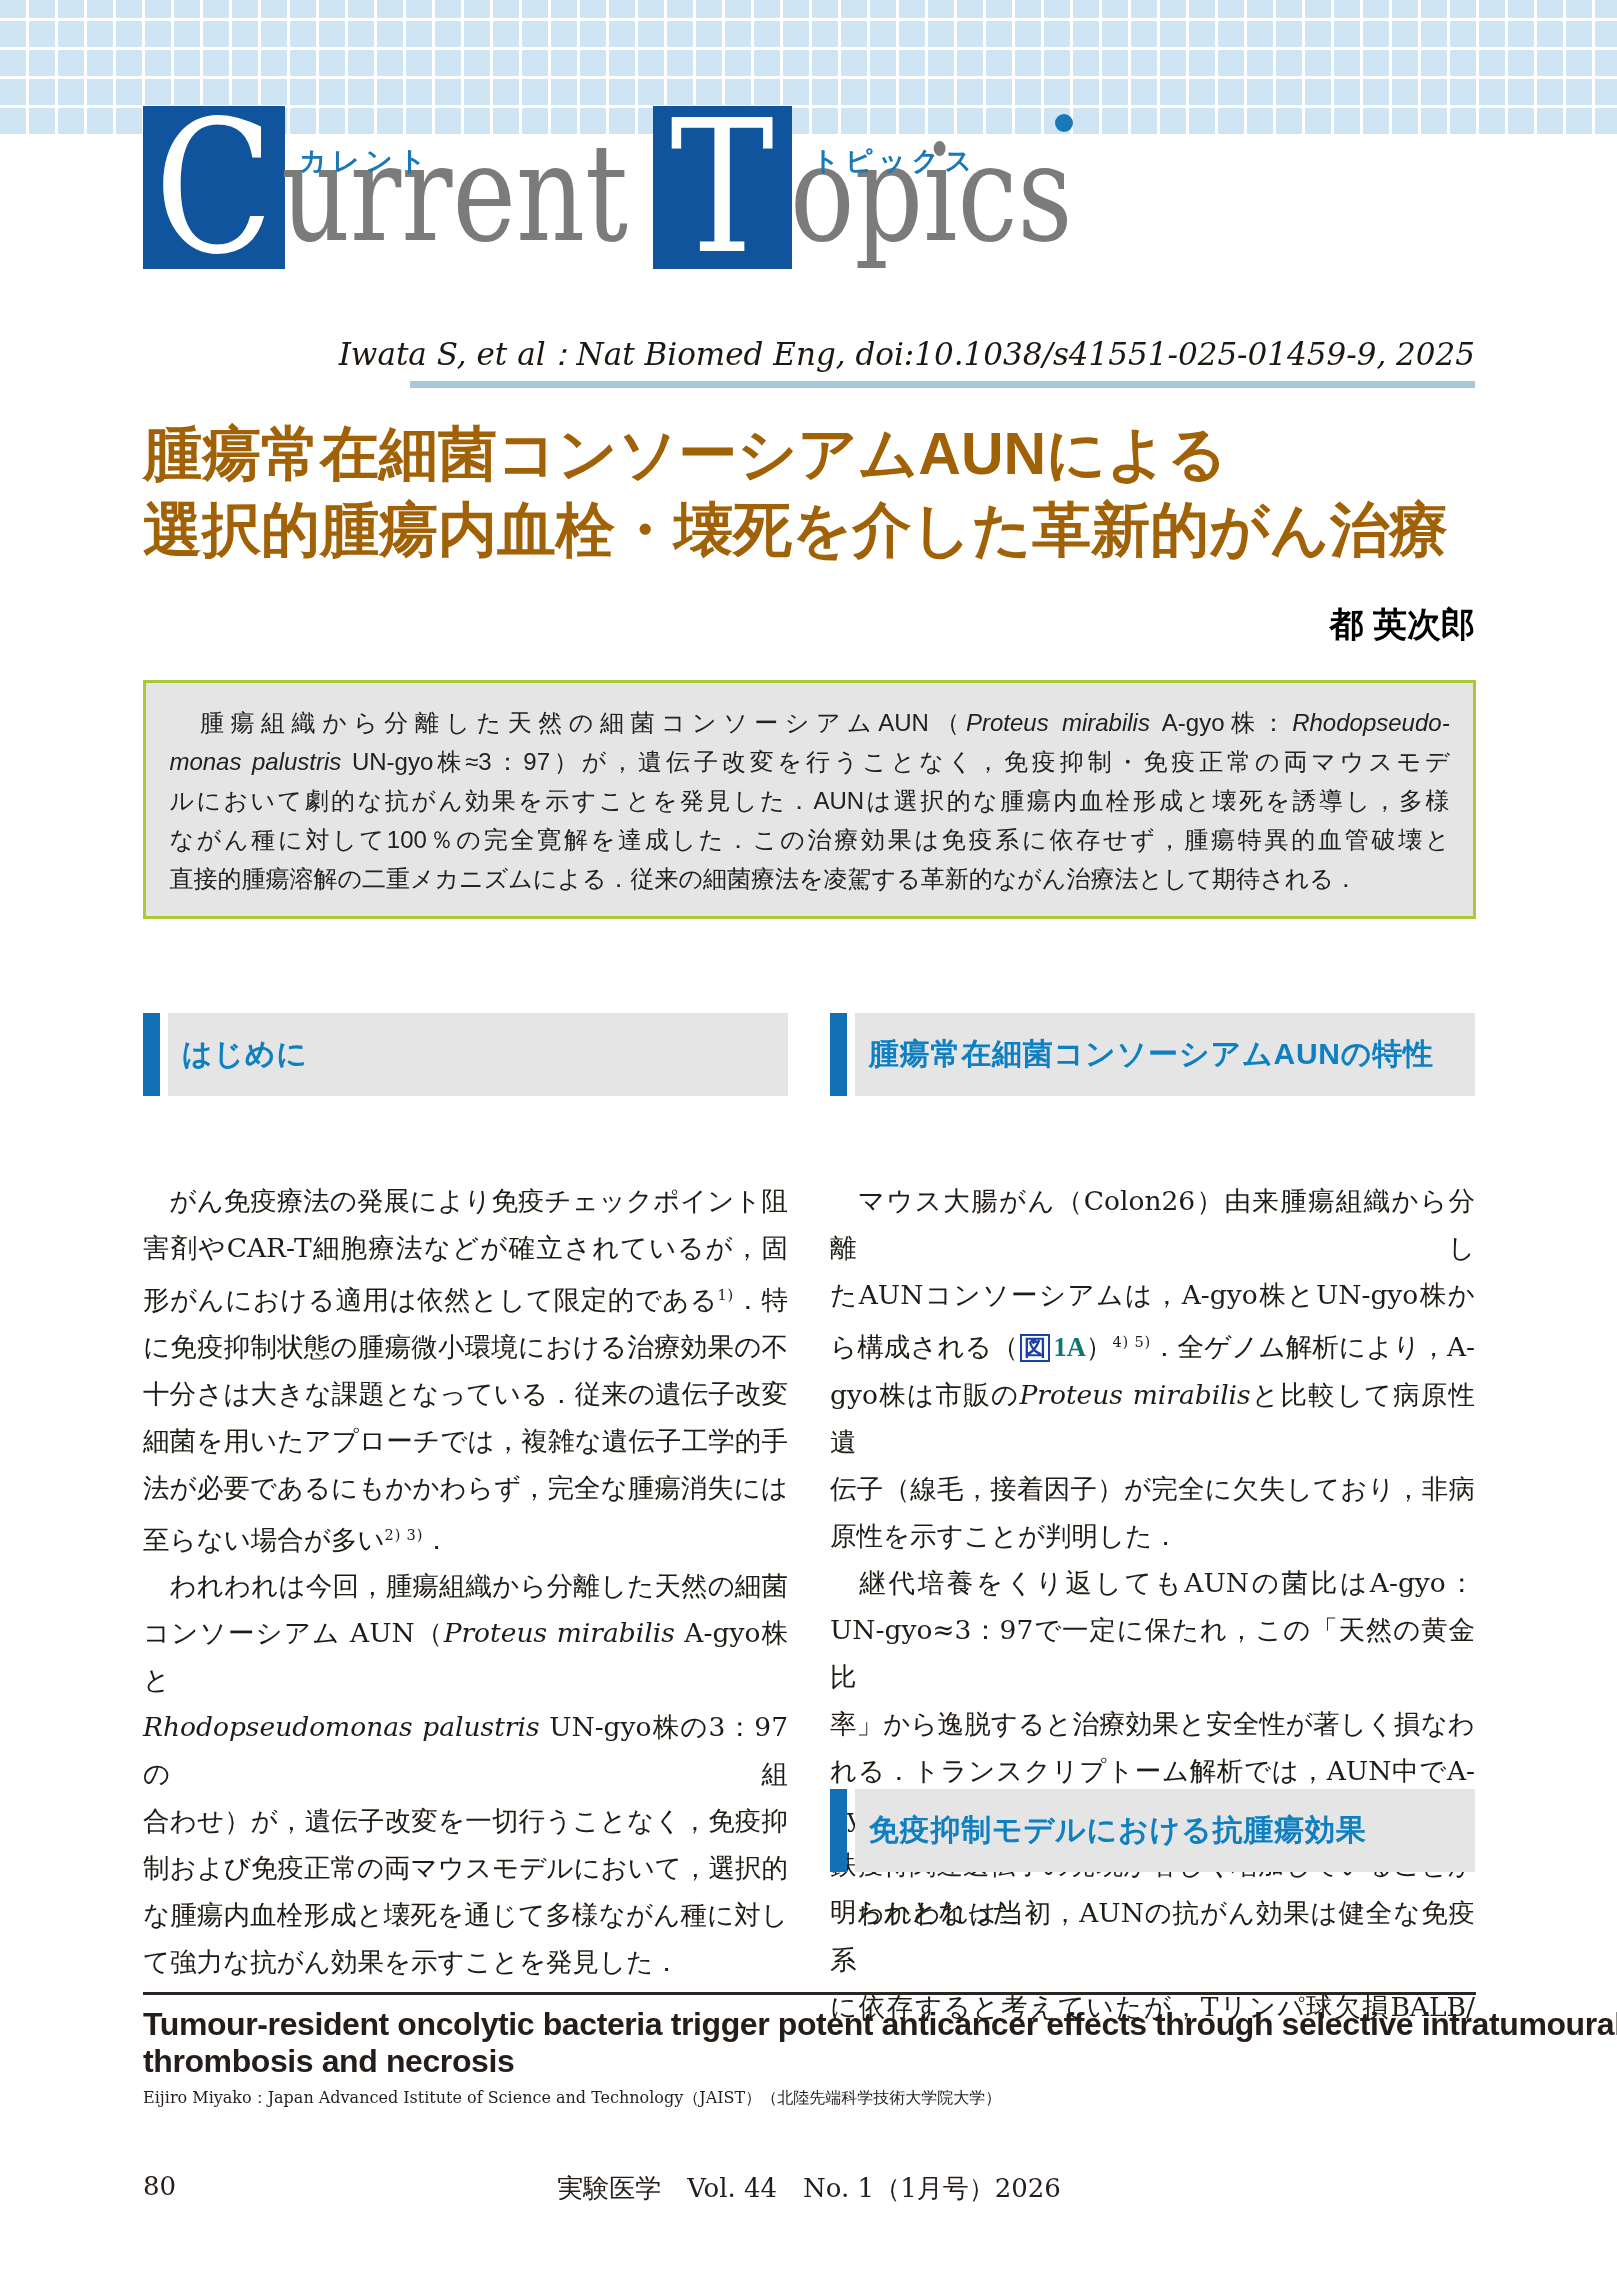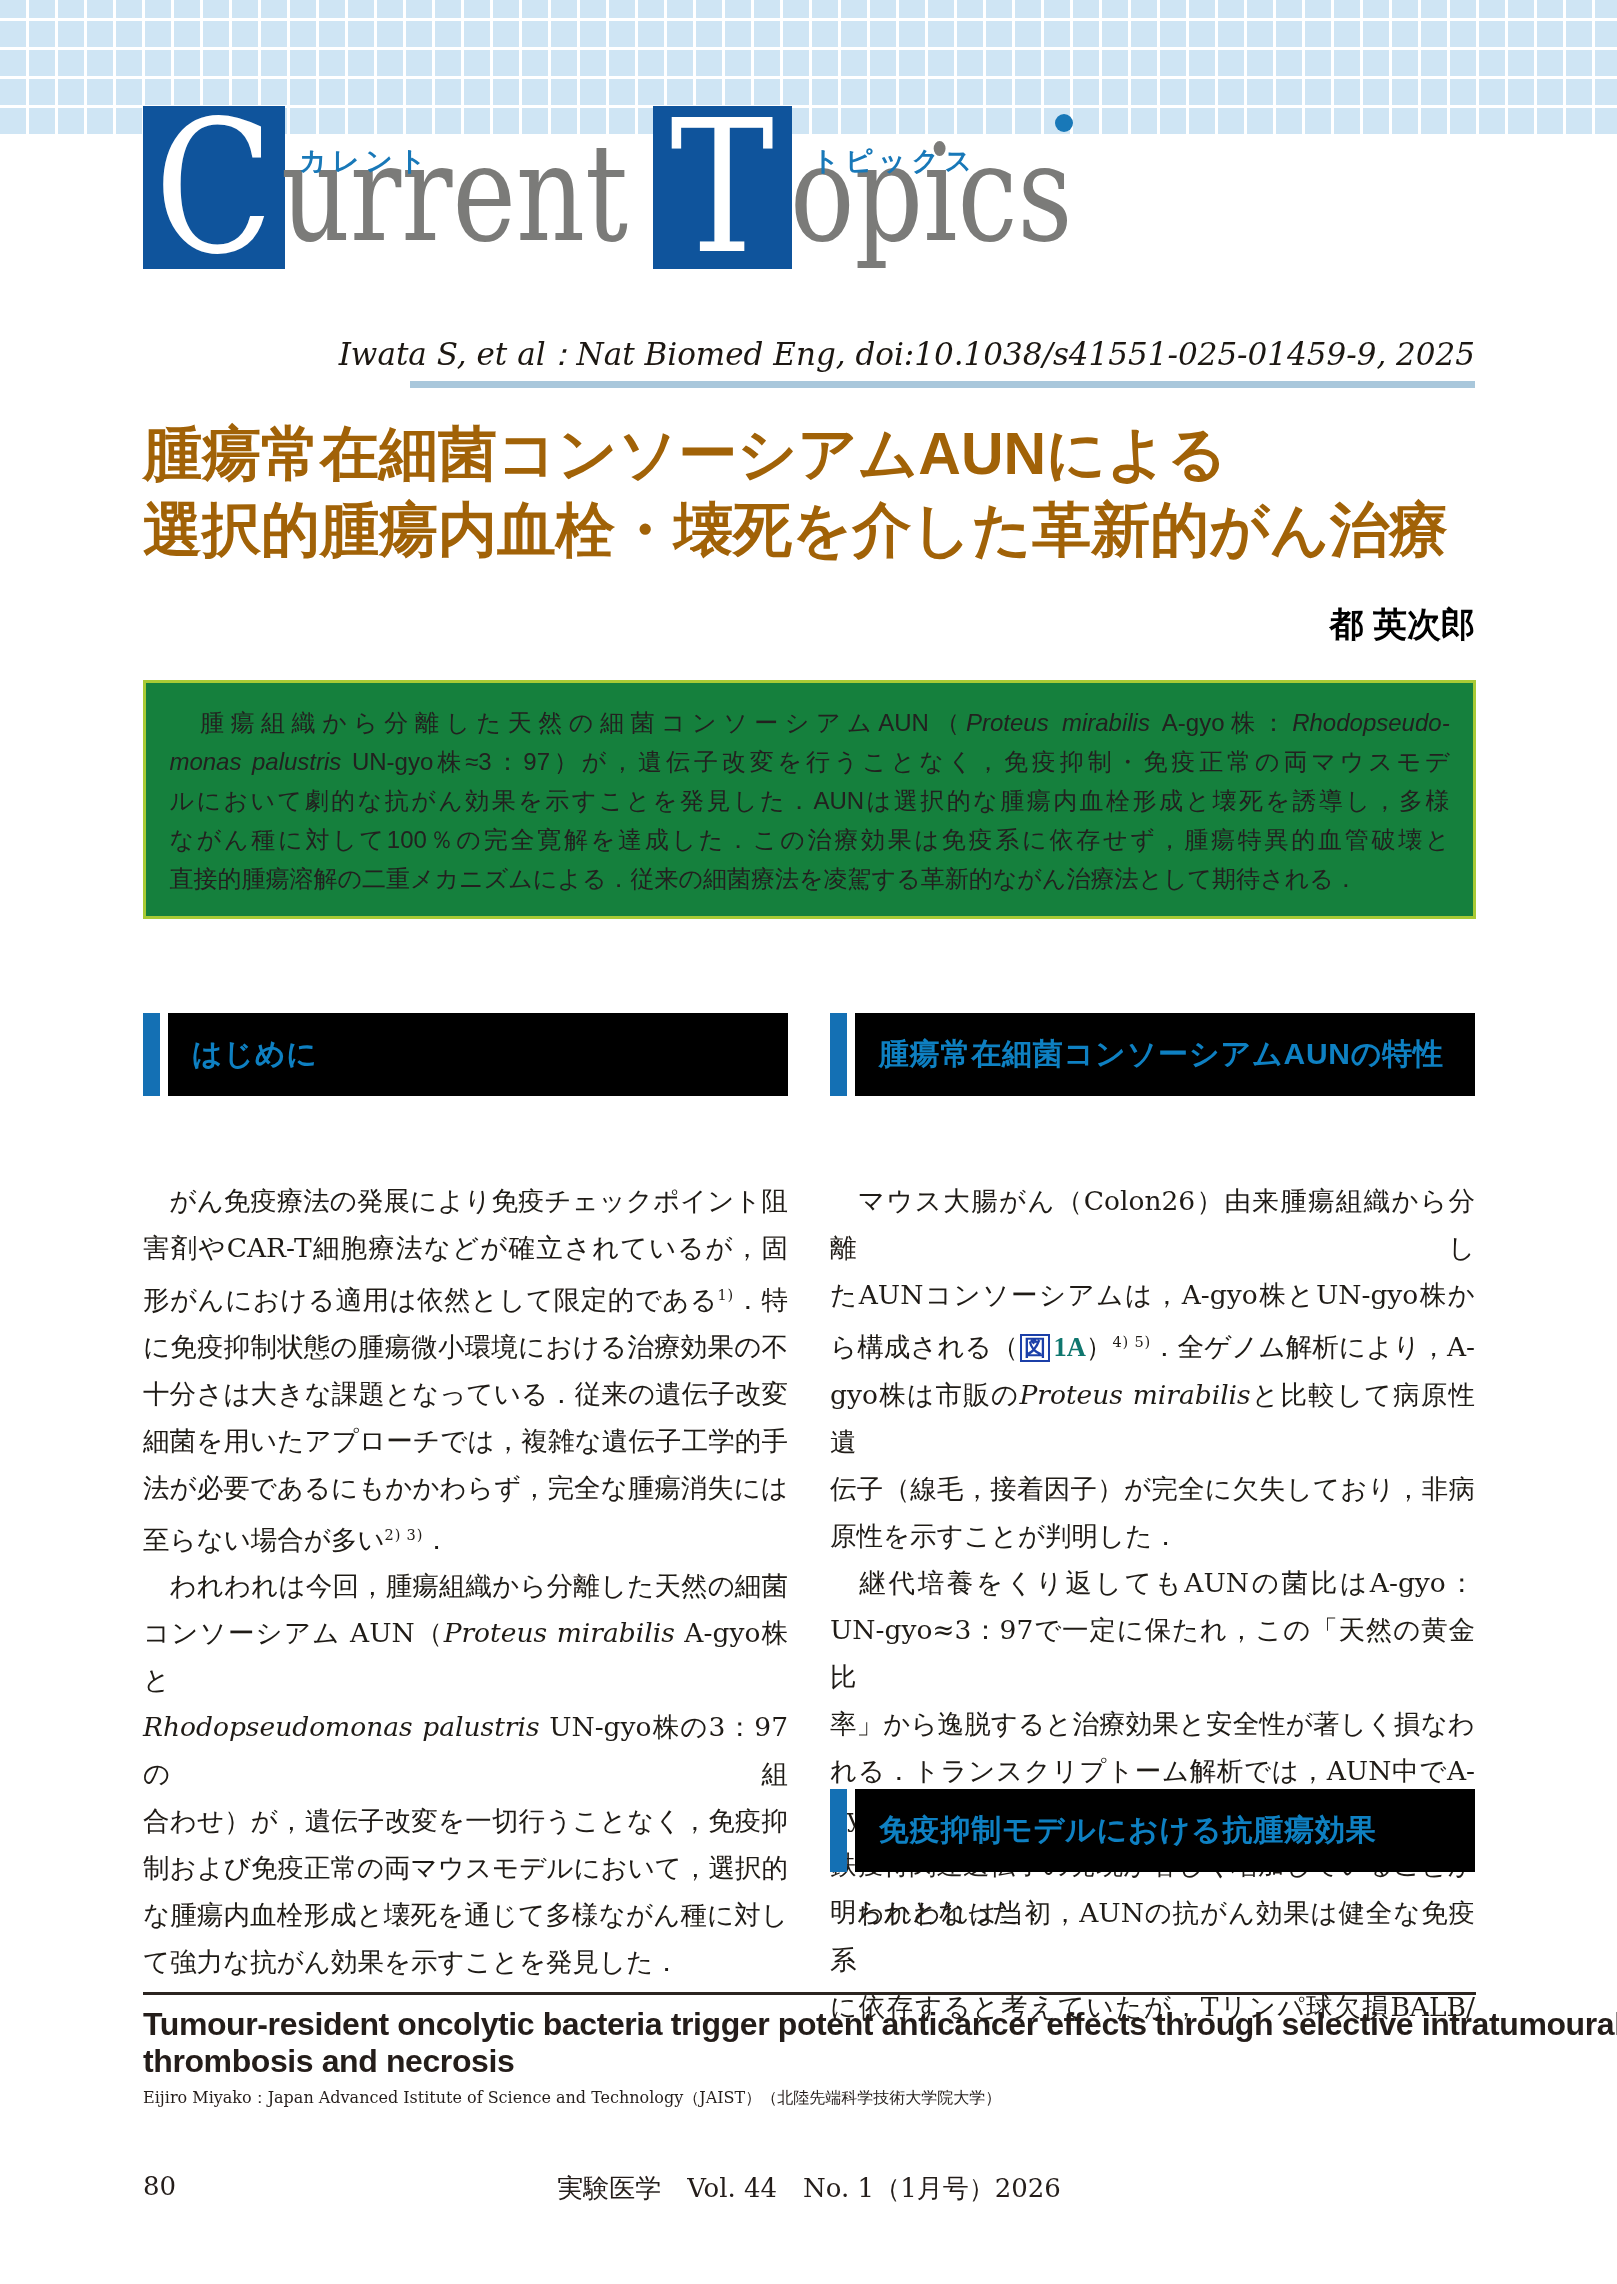--- a/index.html
+++ b/index.html
@@ -36,31 +36,31 @@
     font-style:italic;font-size:31px;color:#1c1712;white-space:nowrap;}
   .citation-rule{position:absolute;left:410px;top:381px;width:1065px;height:7px;background:#a9c7db;}
 
   
   .title{position:absolute;left:143px;top:416px;color:#a16207;font-weight:bold;
     font-size:59px;line-height:76px;white-space:nowrap;letter-spacing:0;}
   .author{position:absolute;right:143px;top:602px;font-size:34px;font-weight:bold;color:#000000;}
 
   
   .abstract{position:absolute;left:143px;top:680px;width:1333px;box-sizing:border-box;
-    border:3.1px solid #a8ca35;background:#15803d;padding:19.5px 23.4px 18px 23.4px;}
+    border:3.1px solid #a8ca35;background:#e5e5e5;padding:19.5px 23.4px 18px 23.4px;}
   .abstract .tline{font-size:24px;line-height:39px;color:#22211f;}
 
   
   .col{position:absolute;width:645px;}
   #col-left{left:143px;top:1013px;height:974px;}
   #col-right{left:830px;top:1013px;height:974px;}
   .sec-heading{position:absolute;left:0;right:0;height:83px;display:flex;}
   .sec-heading .bar{width:17px;background:#1470b4;}
-  .sec-heading .strip{flex:1;margin-left:7.8px;background:#000000;display:flex;align-items:center;
-    padding-left:24px;}
+  .sec-heading .strip{flex:1;margin-left:7.8px;background:#e5e5e5;display:flex;align-items:center;
+    padding-left:14px;}
   .sec-heading .strip span{font-size:30px;font-weight:bold;color:#0e80c2;letter-spacing:0.8px;white-space:nowrap;}
   .body{position:absolute;left:0;right:0;
     font-family:"DejaVu Serif","Liberation Serif",serif;color:#1f1b16;}
   .body .tline{font-size:26.5px;line-height:47px;}
   #left-body{top:164px;}
   #right-body1{top:164px;}
   #right-heading2{top:776px;}
   #right-body2{top:876px;}
 
   

